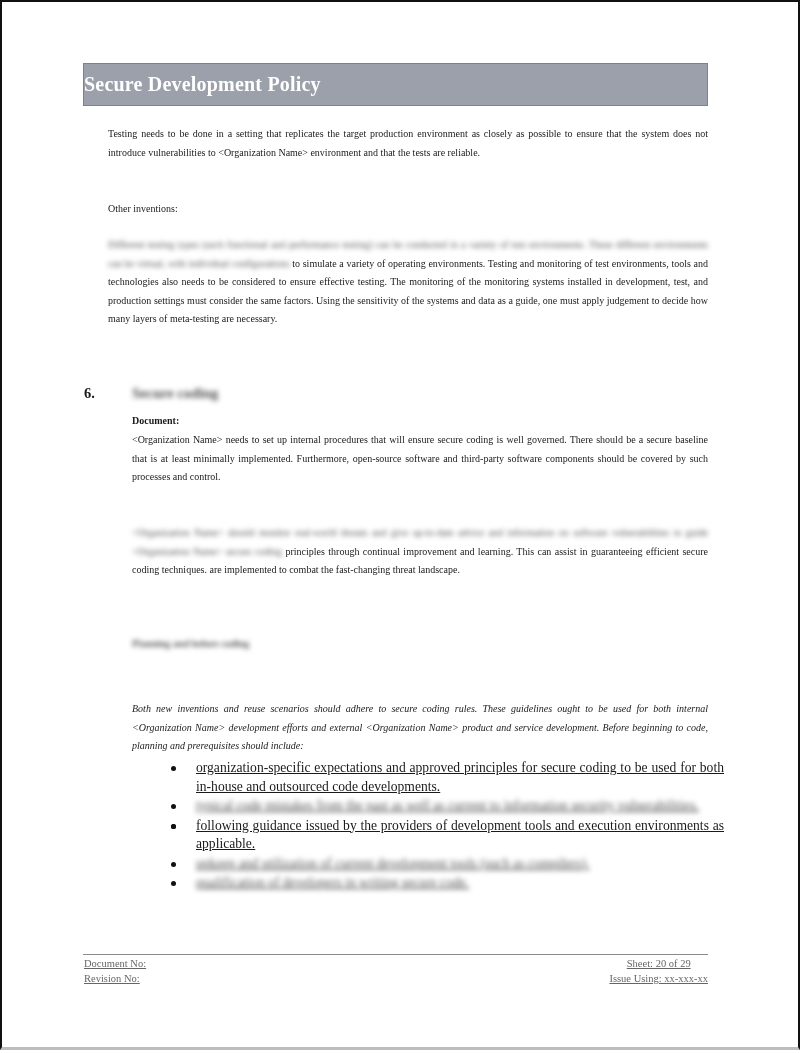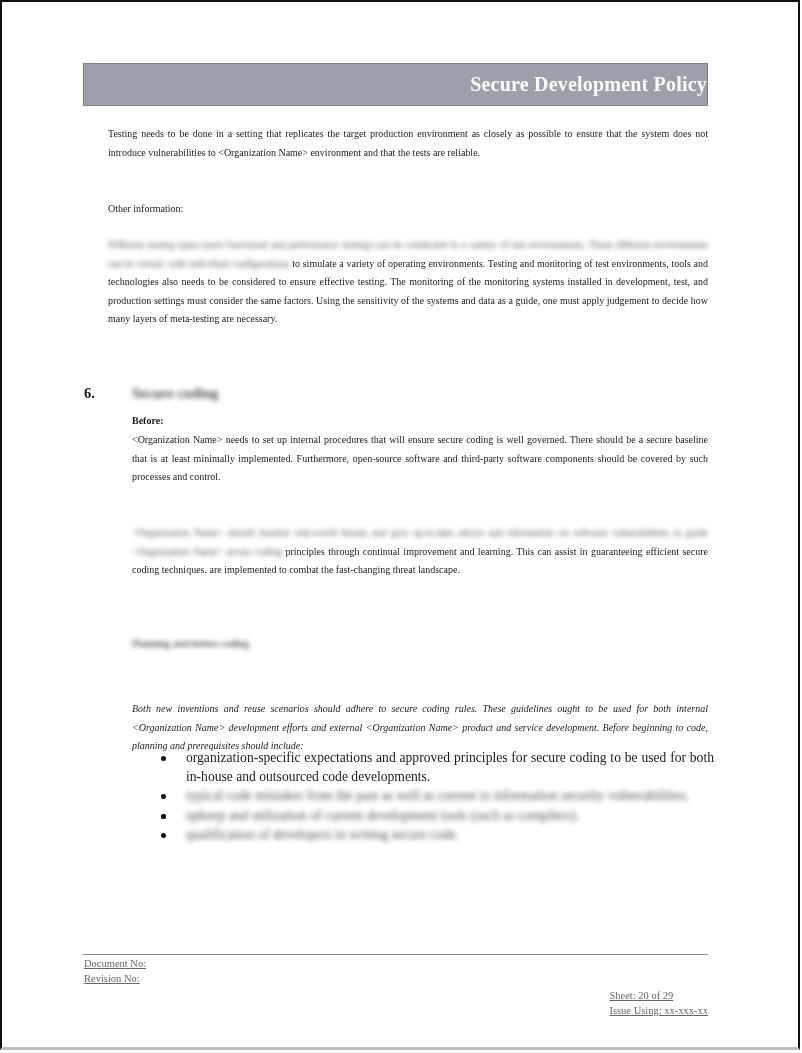--- a/index.html
+++ b/index.html
@@ -8,89 +8,90 @@
     font-family: "DejaVu Serif", "Liberation Serif", serif; color: #1a1a1a;
   }
   .page-frame {
     position: absolute; left: 0; top: 0; width: 800px; height: 1050px;
     border-left: 2px solid #111; border-top: 2px solid #111; border-right: 2px solid #111;
     border-bottom: 3px solid #bdbdbd; box-sizing: border-box;
   }
   .title-bar {
     position: absolute; left: 83px; top: 63px; width: 625px; height: 43px;
     background: #9ba0aa; border: 1px solid #7c818a; box-sizing: border-box;
-    display: flex; align-items: center; justify-content: flex-end;
+    display: flex; align-items: center; justify-content: flex-start;
   }
   .title-bar span {
     color: #ffffff; font-family: "Liberation Serif", serif; font-weight: bold; font-size: 20px; letter-spacing: 0.2px;
   }
   .text {
     position: absolute; font-family: "Liberation Serif", serif; font-size: 10px; line-height: 18.5px; color: #1a1a1a;
   }
   .justify { text-align: justify; text-align-last: left; }
   .blur { filter: blur(2.6px); color: #555; }
   .p1 { left: 108px; top: 125px; width: 600px; }
   .p-other { left: 108px; top: 200px; width: 600px; }
   .p2 { left: 108px; top: 236px; width: 600px; }
   .sec-num { left: 84px; top: 384px; font-weight: bold; font-size: 14.5px; }
   .sec-title { left: 132px; top: 384px; font-weight: bold; font-size: 14.5px; }
   .general-h { left: 132px; top: 412px; font-weight: bold; }
   .p3 { left: 132px; top: 431px; width: 576px; }
   .p4 { left: 132px; top: 524px; width: 576px; font-family: Liberation Serif, serif; }
   .sub-h { left: 132px; top: 635px; font-weight: bold; }
   .p5 { left: 132px; top: 700px; width: 576px; font-style: italic; }
   ul.bullets {
-    position: absolute; left: 132px; top: 743px; width: 576px; margin: 6px; padding: 0; list-style: none;
-    font-family: "Liberation Serif", serif; font-size: 13.6px; line-height: 18.5px;
+    position: absolute; left: 132px; top: 743px; width: 576px; margin: 16px; padding: 0; list-style: none;
+    font-family: "Liberation Serif", serif; font-size: 13.6px; line-height: 18.5px; text-decoration: underline;
   }
   ul.bullets li { position: relative; padding-left: 48px; margin-bottom: 1px; text-align: justify; text-align-last: left; }
   ul.bullets li .dot {
     position: absolute; left: 23px; top: 7px; width: 5px; height: 5px; border-radius: 50%; background: #111;
   }
   .footer-line { position: absolute; left: 83px; top: 954px; width: 625px; height: 1px; background: #8a8a8a; }
   .footer { position: absolute; font-family: "Liberation Serif", serif; font-size: 10.5px; color: #666; line-height: 15px; text-decoration: underline; }
   .f-left { left: 84px; top: 956px; }
-  .f-right { right: 94px; top: 956px; text-align: left; margin-top: 32px; }
+  .f-right { right: 94px; top: 956px; text-align: center; }
 </style>
 </head>
 <body>
 
 <div class="page-frame"></div>
 
 <div class="title-bar">
   <span>Secure Development Policy</span>
 </div>
 
 <div class="text justify p1">Testing needs to be done in a setting that replicates the target production environment as closely as possible to ensure that the system does not introduce vulnerabilities to &lt;Organization Name&gt; environment and that the tests are reliable.</div>
 
-<div class="text p-other">Other information:</div>
+<div class="text p-other">Other inventions:</div>
 
 <div class="text justify p2">
   <span class="blur">Different testing types (such functional and performance testing) can be conducted in a variety of test environments. These different environments can be virtual, with individual configurations</span>
   <span>to simulate a variety of operating environments. Testing and monitoring of test environments, tools and technologies also needs to be considered to ensure effective testing.  The monitoring of the monitoring systems installed in development, test, and production settings must consider the same factors. Using the sensitivity of the systems and data as a guide, one must apply judgement to decide how many layers of meta-testing are necessary.</span>
 </div>
 
 <div class="text sec-num">6.</div>
 <div class="text sec-title blur">Secure coding</div>
 
-<div class="text general-h">Before:</div>
+<div class="text general-h">Document:</div>
 <div class="text justify p3">&lt;Organization Name&gt; needs to set up internal procedures that will ensure secure coding is well governed. There should be a secure baseline that is at least minimally implemented. Furthermore, open-source software and third-party software components should be covered by such processes and control.</div>
 
 <div class="text justify p4">
   <span class="blur">&lt;Organization Name&gt; should monitor real-world threats and give up-to-date advice and information on software vulnerabilities to guide &lt;Organization Name&gt; secure coding</span>
   <span>principles through continual improvement and learning. This can assist in guaranteeing efficient secure coding techniques. are implemented to combat the fast-changing threat landscape.</span>
 </div>
 
 <div class="text sub-h blur">Planning and before coding</div>
 <div class="text justify p5">Both new inventions and reuse scenarios should adhere to secure coding rules. These guidelines ought to be used for both internal &lt;Organization Name&gt; development efforts and external &lt;Organization Name&gt; product and service development. Before beginning to code, planning and prerequisites should include:</div>
 
 <ul class="bullets">
   <li><span class="dot"></span><span>organization-specific expectations and approved principles for secure coding to be used for both in-house and outsourced code developments.</span></li>
   <li><span class="dot"></span><span class="blur">typical code mistakes from the past as well as current to information security vulnerabilities.</span></li>
   <li><span class="dot"></span></li>
+  <li><span class="dot"></span><span>following guidance issued by the providers of development tools and execution environments as applicable.</span></li>
   <li><span class="dot"></span><span class="blur">upkeep and utilization of current development tools (such as compilers).</span></li>
   <li><span class="dot"></span><span class="blur">qualification of developers in writing secure code.</span></li>
 </ul>
 
 <div class="footer-line"></div>
 <div class="footer f-left">
   <div>Document No:</div>
   <div>Revision No:</div>
 </div>
 <div class="footer f-right">

